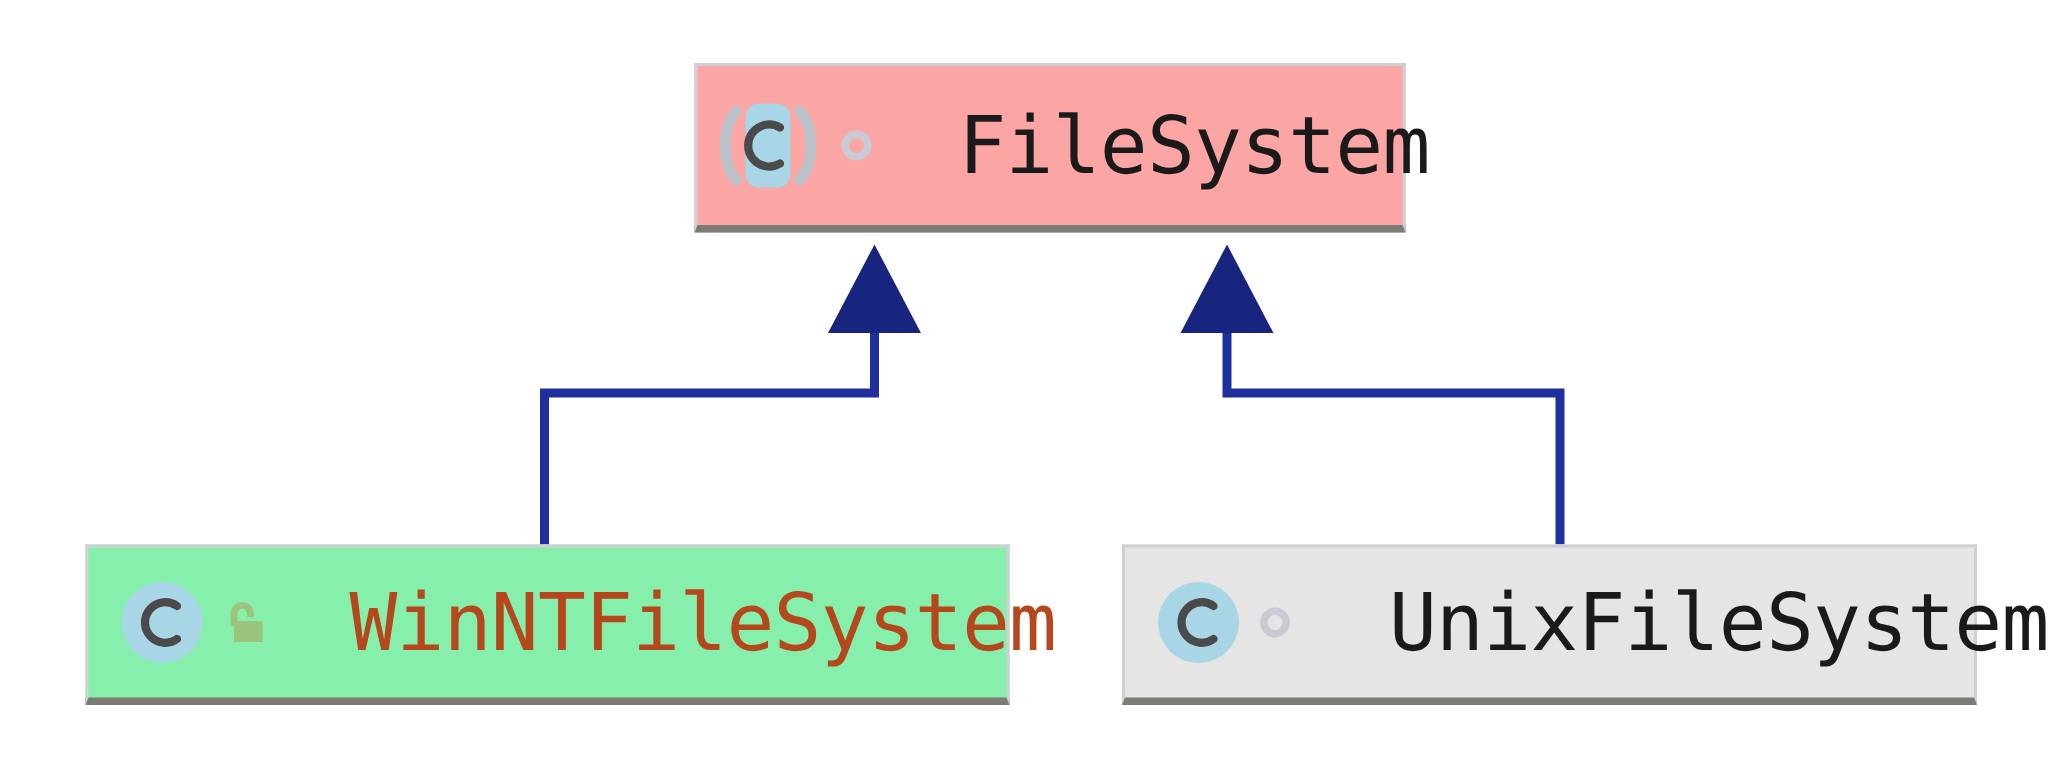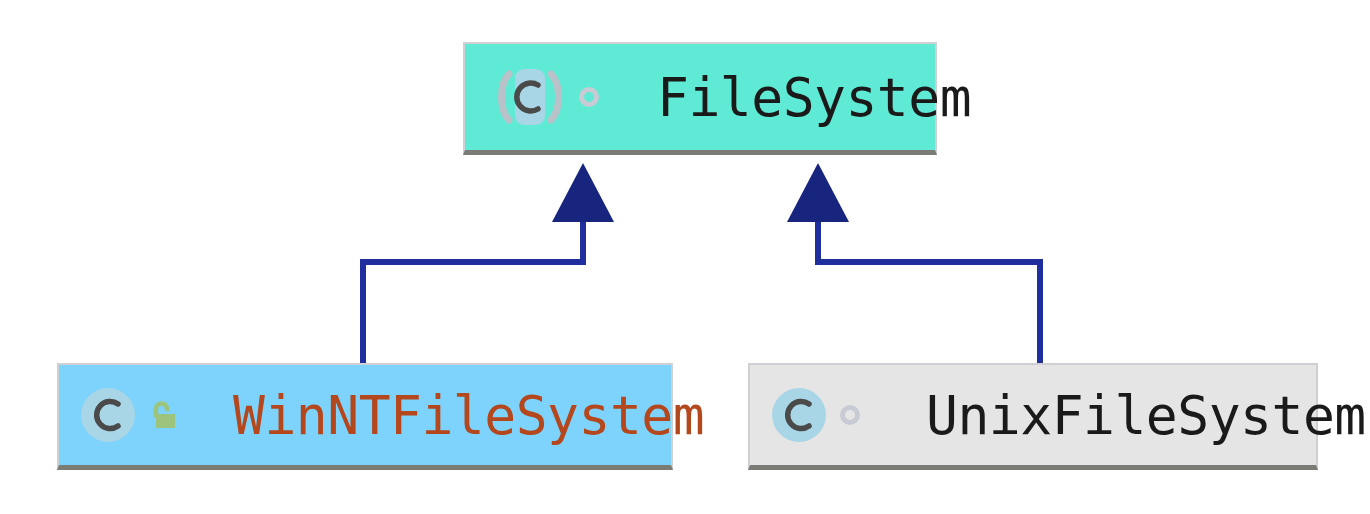--- a/index.html
+++ b/index.html
@@ -40,30 +40,31 @@
     display: flex;
     align-items: center;
     white-space: nowrap;
   }
 
   .node-filesystem {
     left: 463px;
     top: 42px;
     width: 474px;
     height: 113px;
-    background: #5eead4;
+    background: #fca5a5;
     padding-left: 28px;
+    justify-content: center;
   }
 
   .node-winnt {
     left: 57px;
     top: 363px;
     width: 616px;
     height: 107px;
-    background: #7dd3fc;
+    background: #86efac;
     padding-left: 20px;
   }
 
   .node-unix {
     left: 748px;
     top: 363px;
     width: 570px;
     height: 107px;
     background: #e5e5e5;
     padding-left: 20px;

